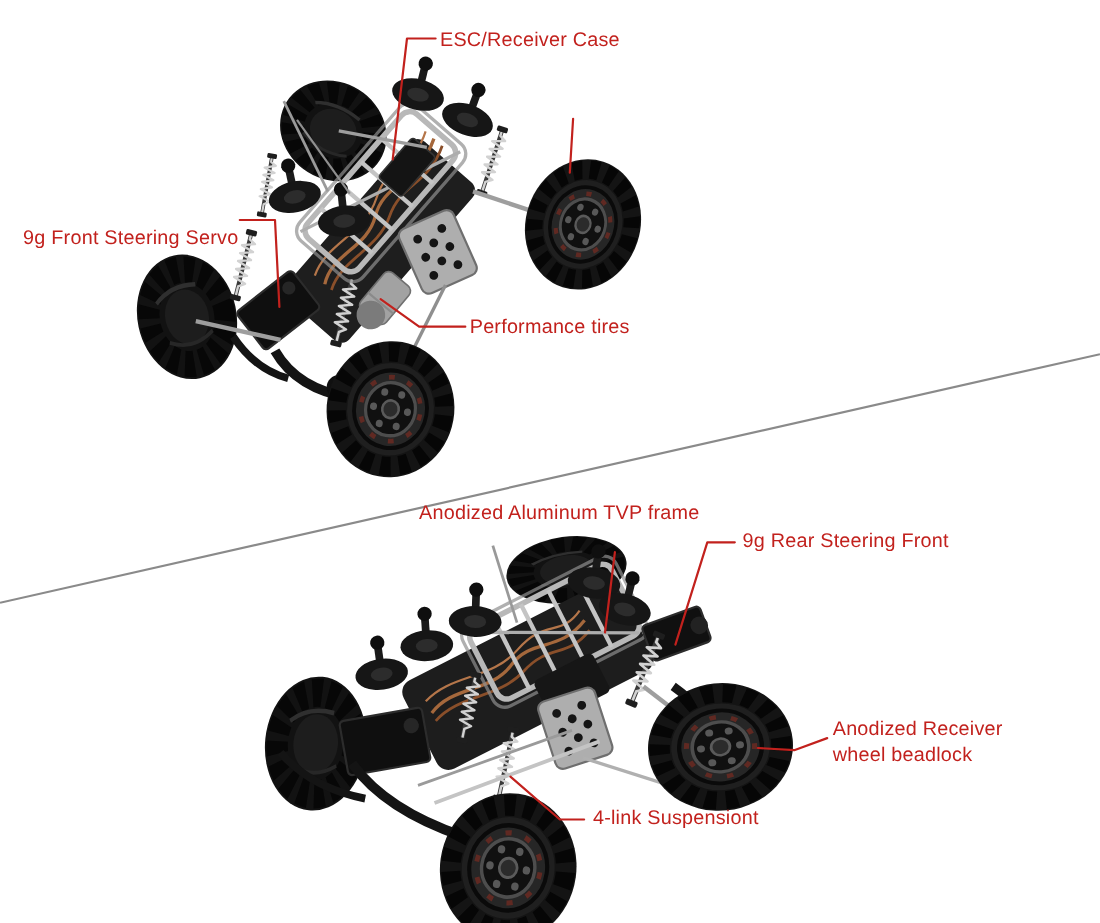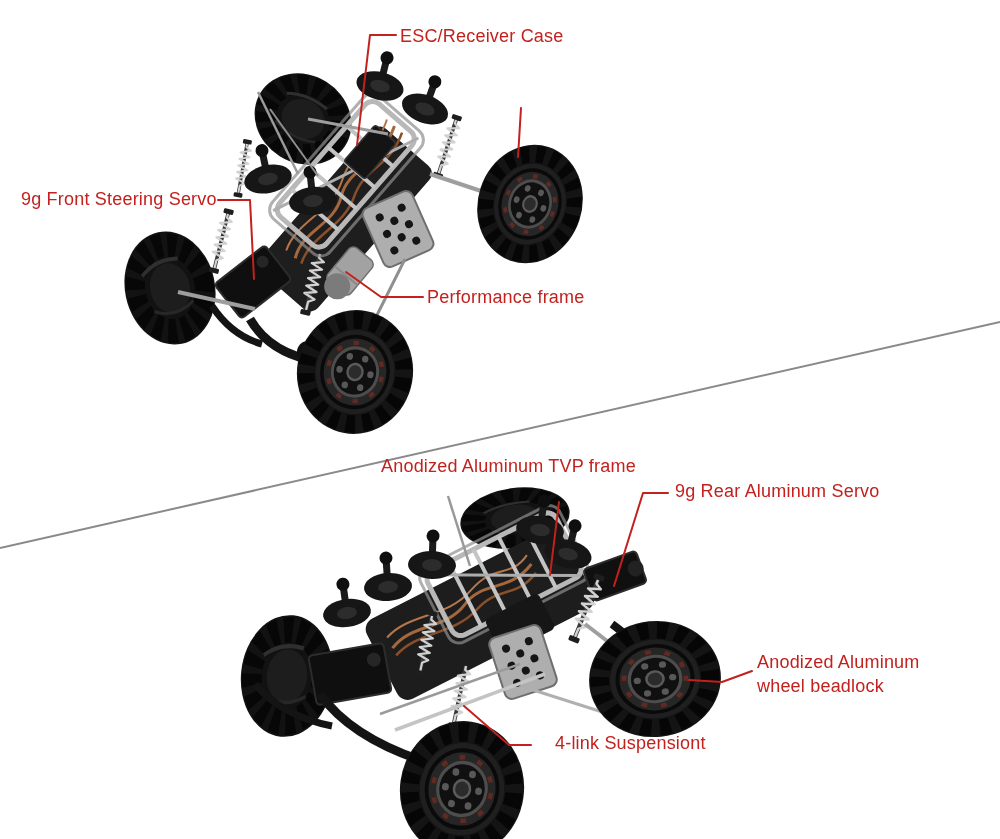--- a/index.html
+++ b/index.html
@@ -224,19 +224,19 @@
       <polyline class="callout-line" points="218,176 250,176 254,255"></polyline>
       <polyline class="callout-line" points="423,273 381,273 346,248"></polyline>
       <polyline class="callout-line" points="559,478 550,551"></polyline>
       <polyline class="callout-line" points="668,469 643,469 614,562"></polyline>
       <polyline class="callout-line" points="752,647 722,658 689,656"></polyline>
       <polyline class="callout-line" points="531,721 509,721 464,682"></polyline>
     </g>
   </svg>
 
   <div class="callout-label" style="left:400px;top:0px">ESC/Receiver Case</div>
-  <div class="callout-label" style="left:21px;top:163px">9g Front Steering Servo</div>
-  <div class="callout-label" style="left:427px;top:261px">Performance frame</div>
+  <div class="callout-label" style="left:21px;top:180px">9g Front Steering Servo</div>
+  <div class="callout-label" style="left:427px;top:261px">Performance tires</div>
   <div class="callout-label" style="left:381px;top:430px">Anodized Aluminum TVP frame</div>
-  <div class="callout-label" style="left:675px;top:455px">9g Rear Aluminum Servo</div>
-  <div class="callout-label wrap" style="left:757px;top:626px">Anodized Aluminum wheel beadlock</div>
-  <div class="callout-label" style="left:555px;top:707px">4-link Suspensiont</div>
+  <div class="callout-label" style="left:675px;top:455px">9g Rear Steering Front</div>
+  <div class="callout-label wrap" style="left:757px;top:626px">Anodized Receiver wheel beadlock</div>
+  <div class="callout-label" style="left:539px;top:707px">4-link Suspensiont</div>
 </div>
 
 </body></html>

